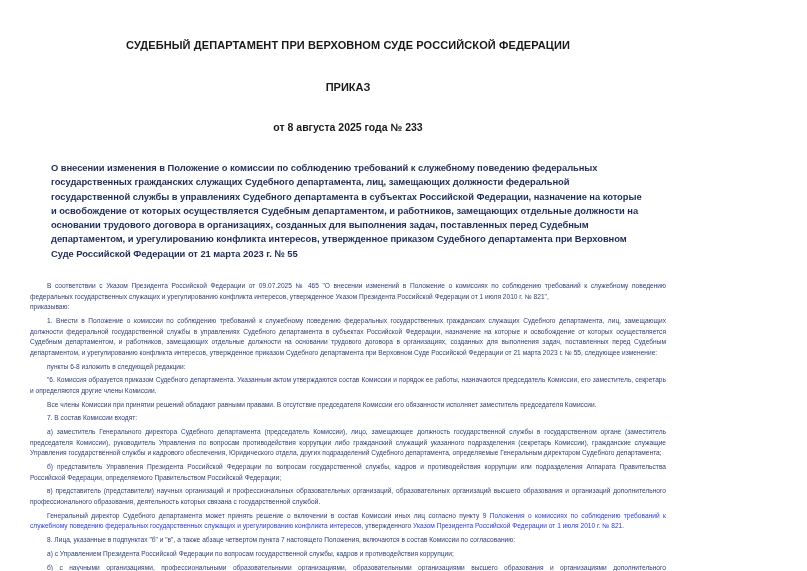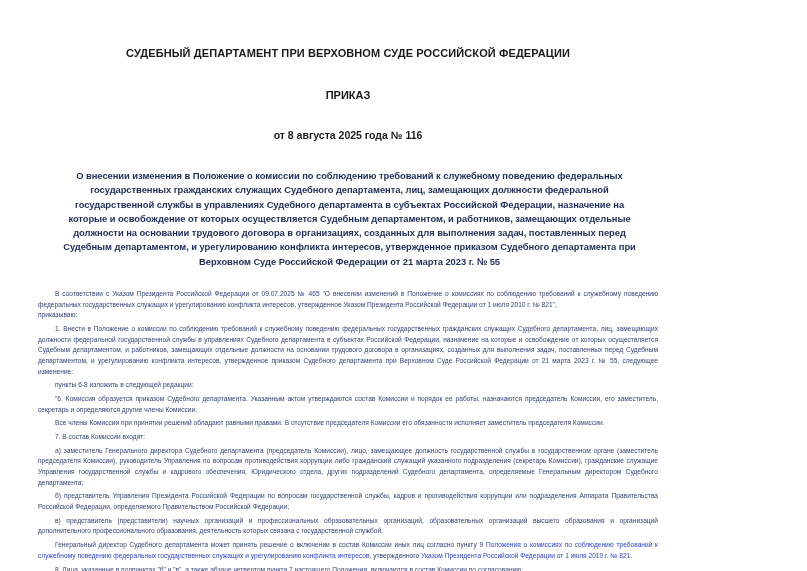--- a/index.html
+++ b/index.html
@@ -11,21 +11,21 @@
     height: 571px;
     background: #ffffff;
     font-family: "Liberation Sans", sans-serif;
     overflow: hidden;
   }
 
   .page {
     width: 696px;
     height: 571px;
     box-sizing: border-box;
-    padding: 16px;
+    padding: 8px;
     position: relative;
     background: #ffffff;
   }
 
   
   .org-title {
     text-align: center;
     font-size: 11px;
     font-weight: bold;
     color: #1a1a1a;
@@ -52,21 +52,21 @@
     color: #1a1a1a;
     margin: 0;
     padding-top: 23px;
     line-height: 1.2;
   }
 
   
   .subject {
     margin: 0;
     padding: 27px 40px 0 43px;
-    text-align: center;
+    text-align: left;
     font-size: 9.4px;
     font-weight: bold;
     color: #1f2d5a;
     line-height: 1.52;
     letter-spacing: -0.05px;
   }
 
   
   .body-wrap {
     padding: 0 22px 0 22px;
@@ -98,21 +98,21 @@
 </style>
 </head>
 <body>
 
 <div class="page">
 
   <div class="org-title">СУДЕБНЫЙ ДЕПАРТАМЕНТ ПРИ ВЕРХОВНОМ СУДЕ РОССИЙСКОЙ ФЕДЕРАЦИИ</div>
 
   <div class="doc-kind">ПРИКАЗ</div>
 
-  <div class="doc-date">от 8 августа 2025 года № 116</div>
+  <div class="doc-date">от 8 августа 2025 года № 233</div>
 
   <div class="subject">О внесении изменения в Положение о комиссии по соблюдению требований к служебному поведению федеральных государственных гражданских служащих Судебного департамента, лиц, замещающих должности федеральной государственной службы в управлениях Судебного департамента в субъектах Российской Федерации, назначение на которые и освобождение от которых осуществляется Судебным департаментом, и работников, замещающих отдельные должности на основании трудового договора в организациях, созданных для выполнения задач, поставленных перед Судебным департаментом, и урегулированию конфликта интересов, утвержденное приказом Судебного департамента при Верховном Суде Российской Федерации от 21 марта 2023 г. № 55</div>
 
   <div class="body-wrap">
 
     <p class="b indent">В соответствии с Указом Президента Российской Федерации от 09.07.2025 № 465 "О внесении изменений в Положение о комиссиях по соблюдению требований к служебному поведению федеральных государственных служащих и урегулированию конфликта интересов, утвержденное Указом Президента Российской Федерации от 1 июля 2010 г. № 821",</p>
 
     <p class="b">приказываю:</p>
 
     <p class="b indent gap-sm">1. Внести в Положение о комиссии по соблюдению требований к служебному поведению федеральных государственных гражданских служащих Судебного департамента, лиц, замещающих должности федеральной государственной службы в управлениях Судебного департамента в субъектах Российской Федерации, назначение на которые и освобождение от которых осуществляется Судебным департаментом, и работников, замещающих отдельные должности на основании трудового договора в организациях, созданных для выполнения задач, поставленных перед Судебным департаментом, и урегулированию конфликта интересов, утвержденное приказом Судебного департамента при Верховном Суде Российской Федерации от 21 марта 2023 г. № 55, следующее изменение:</p>

